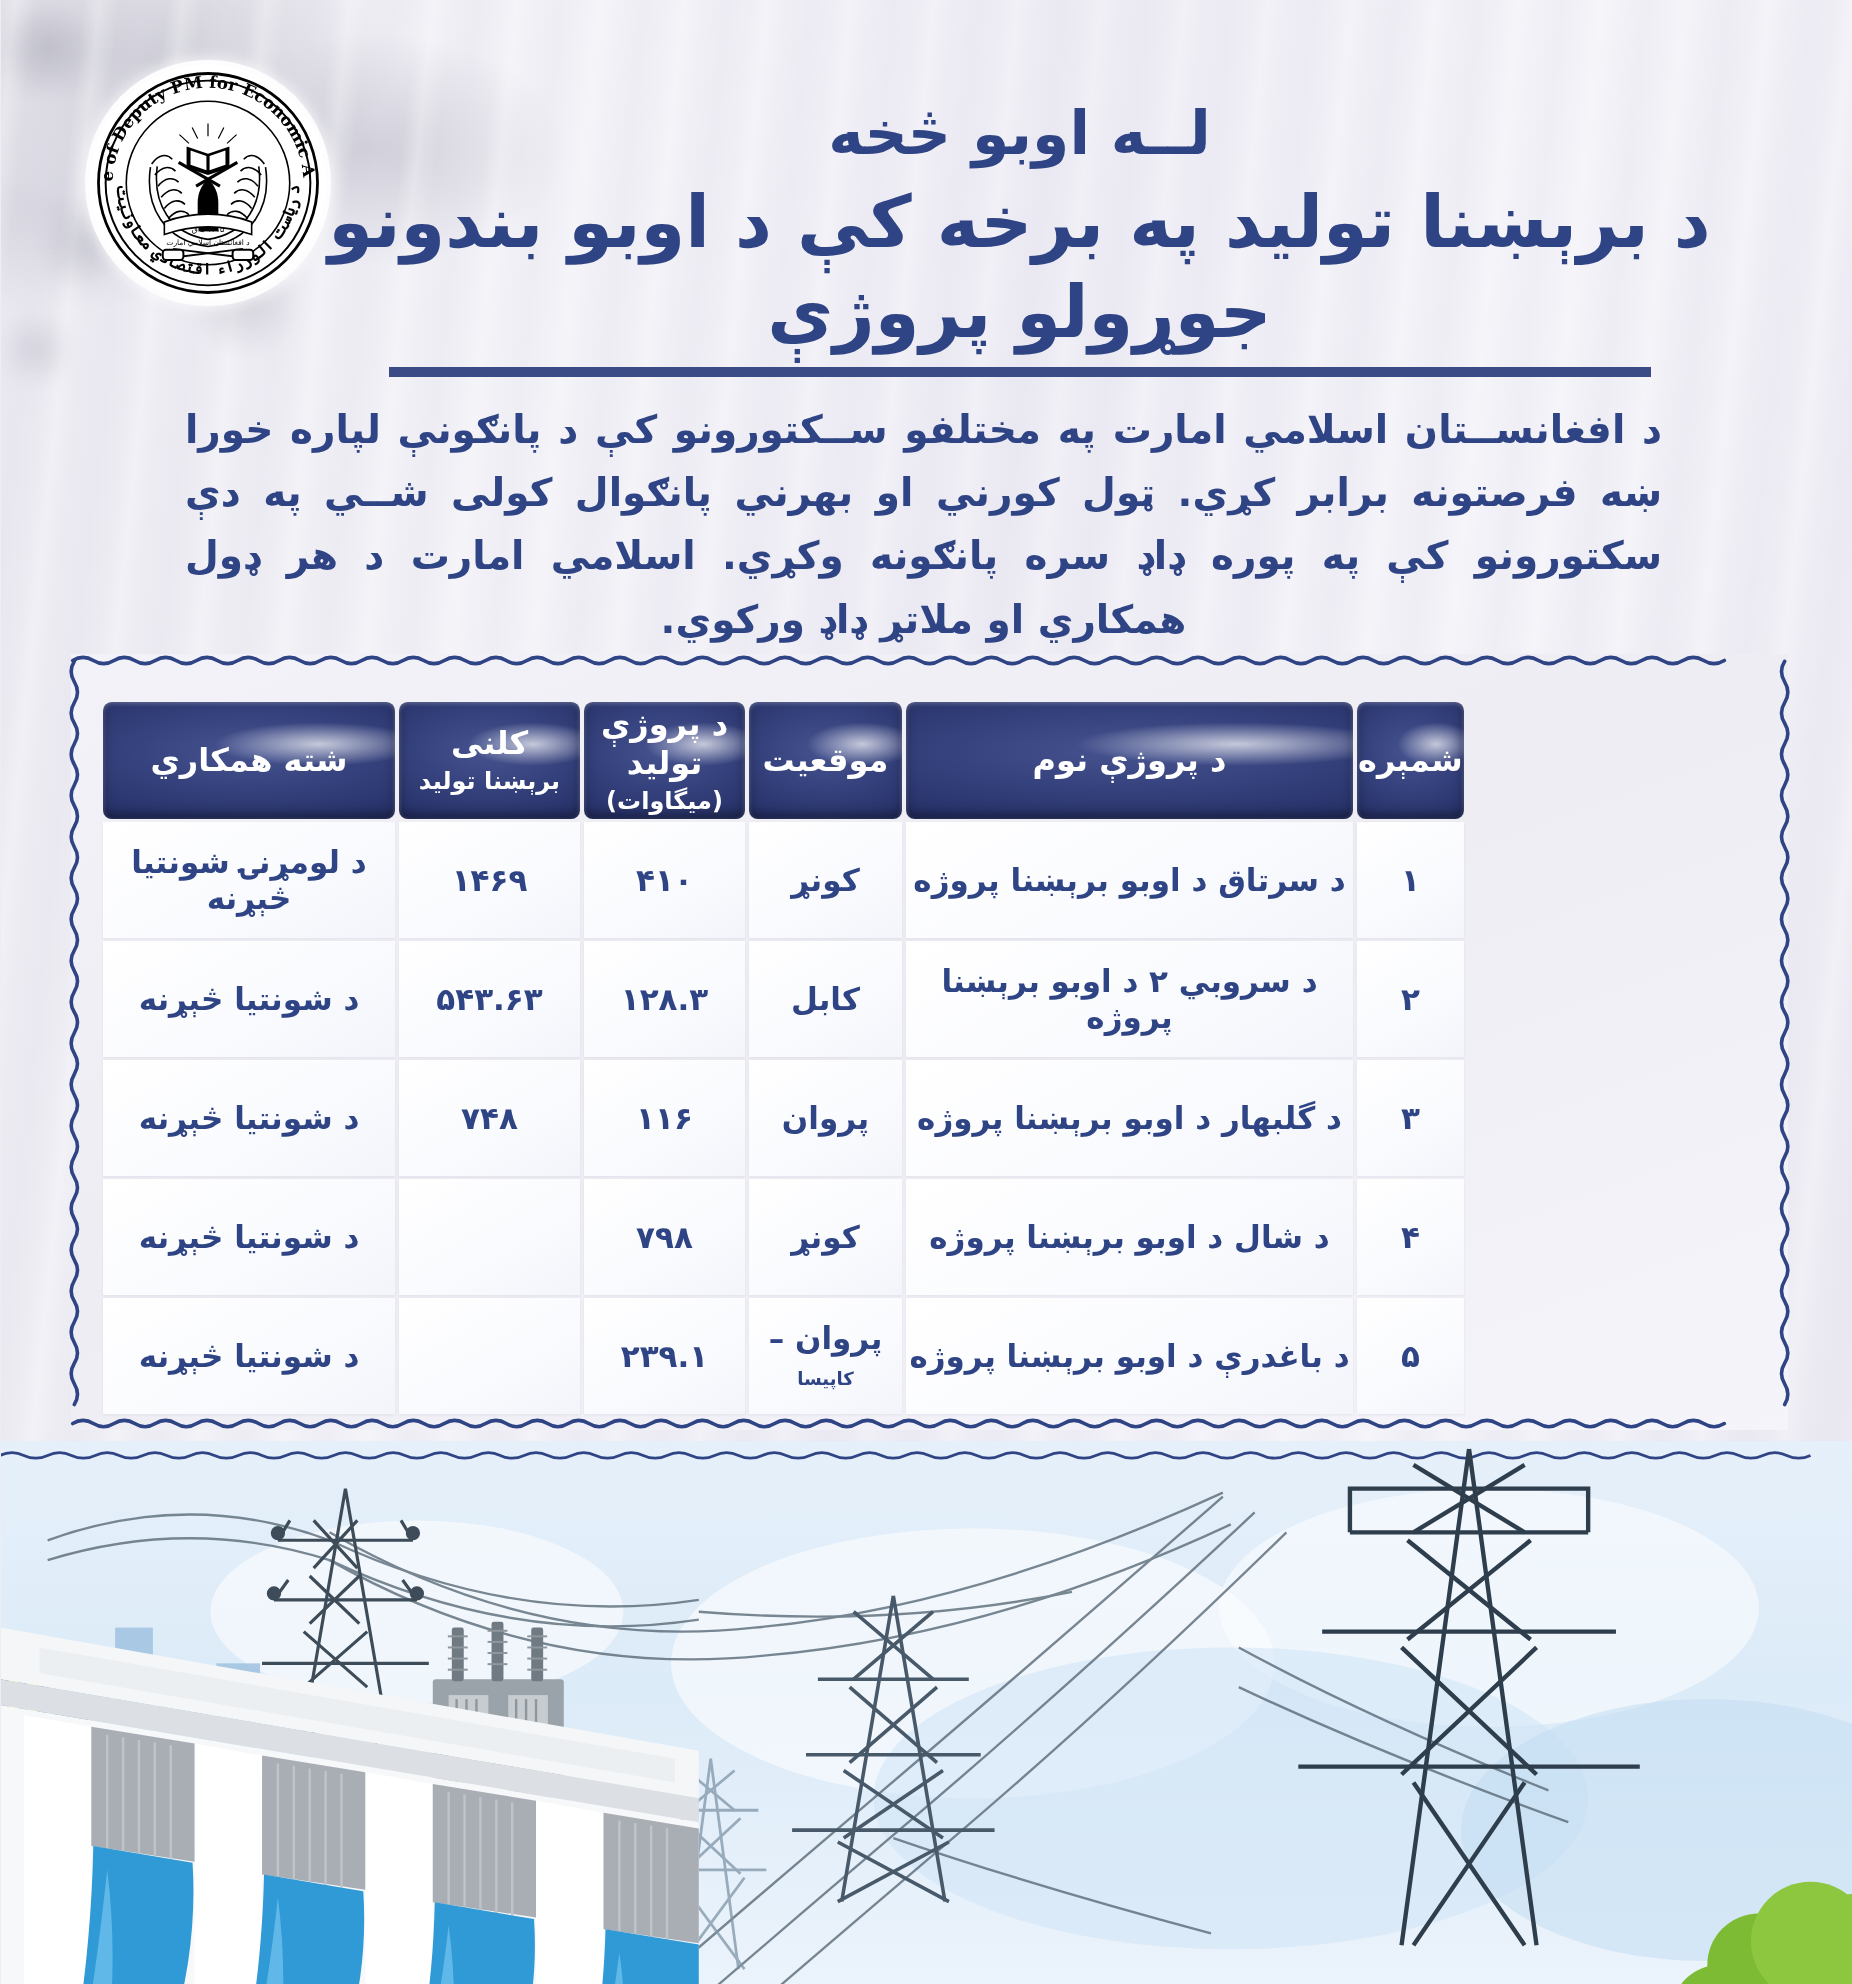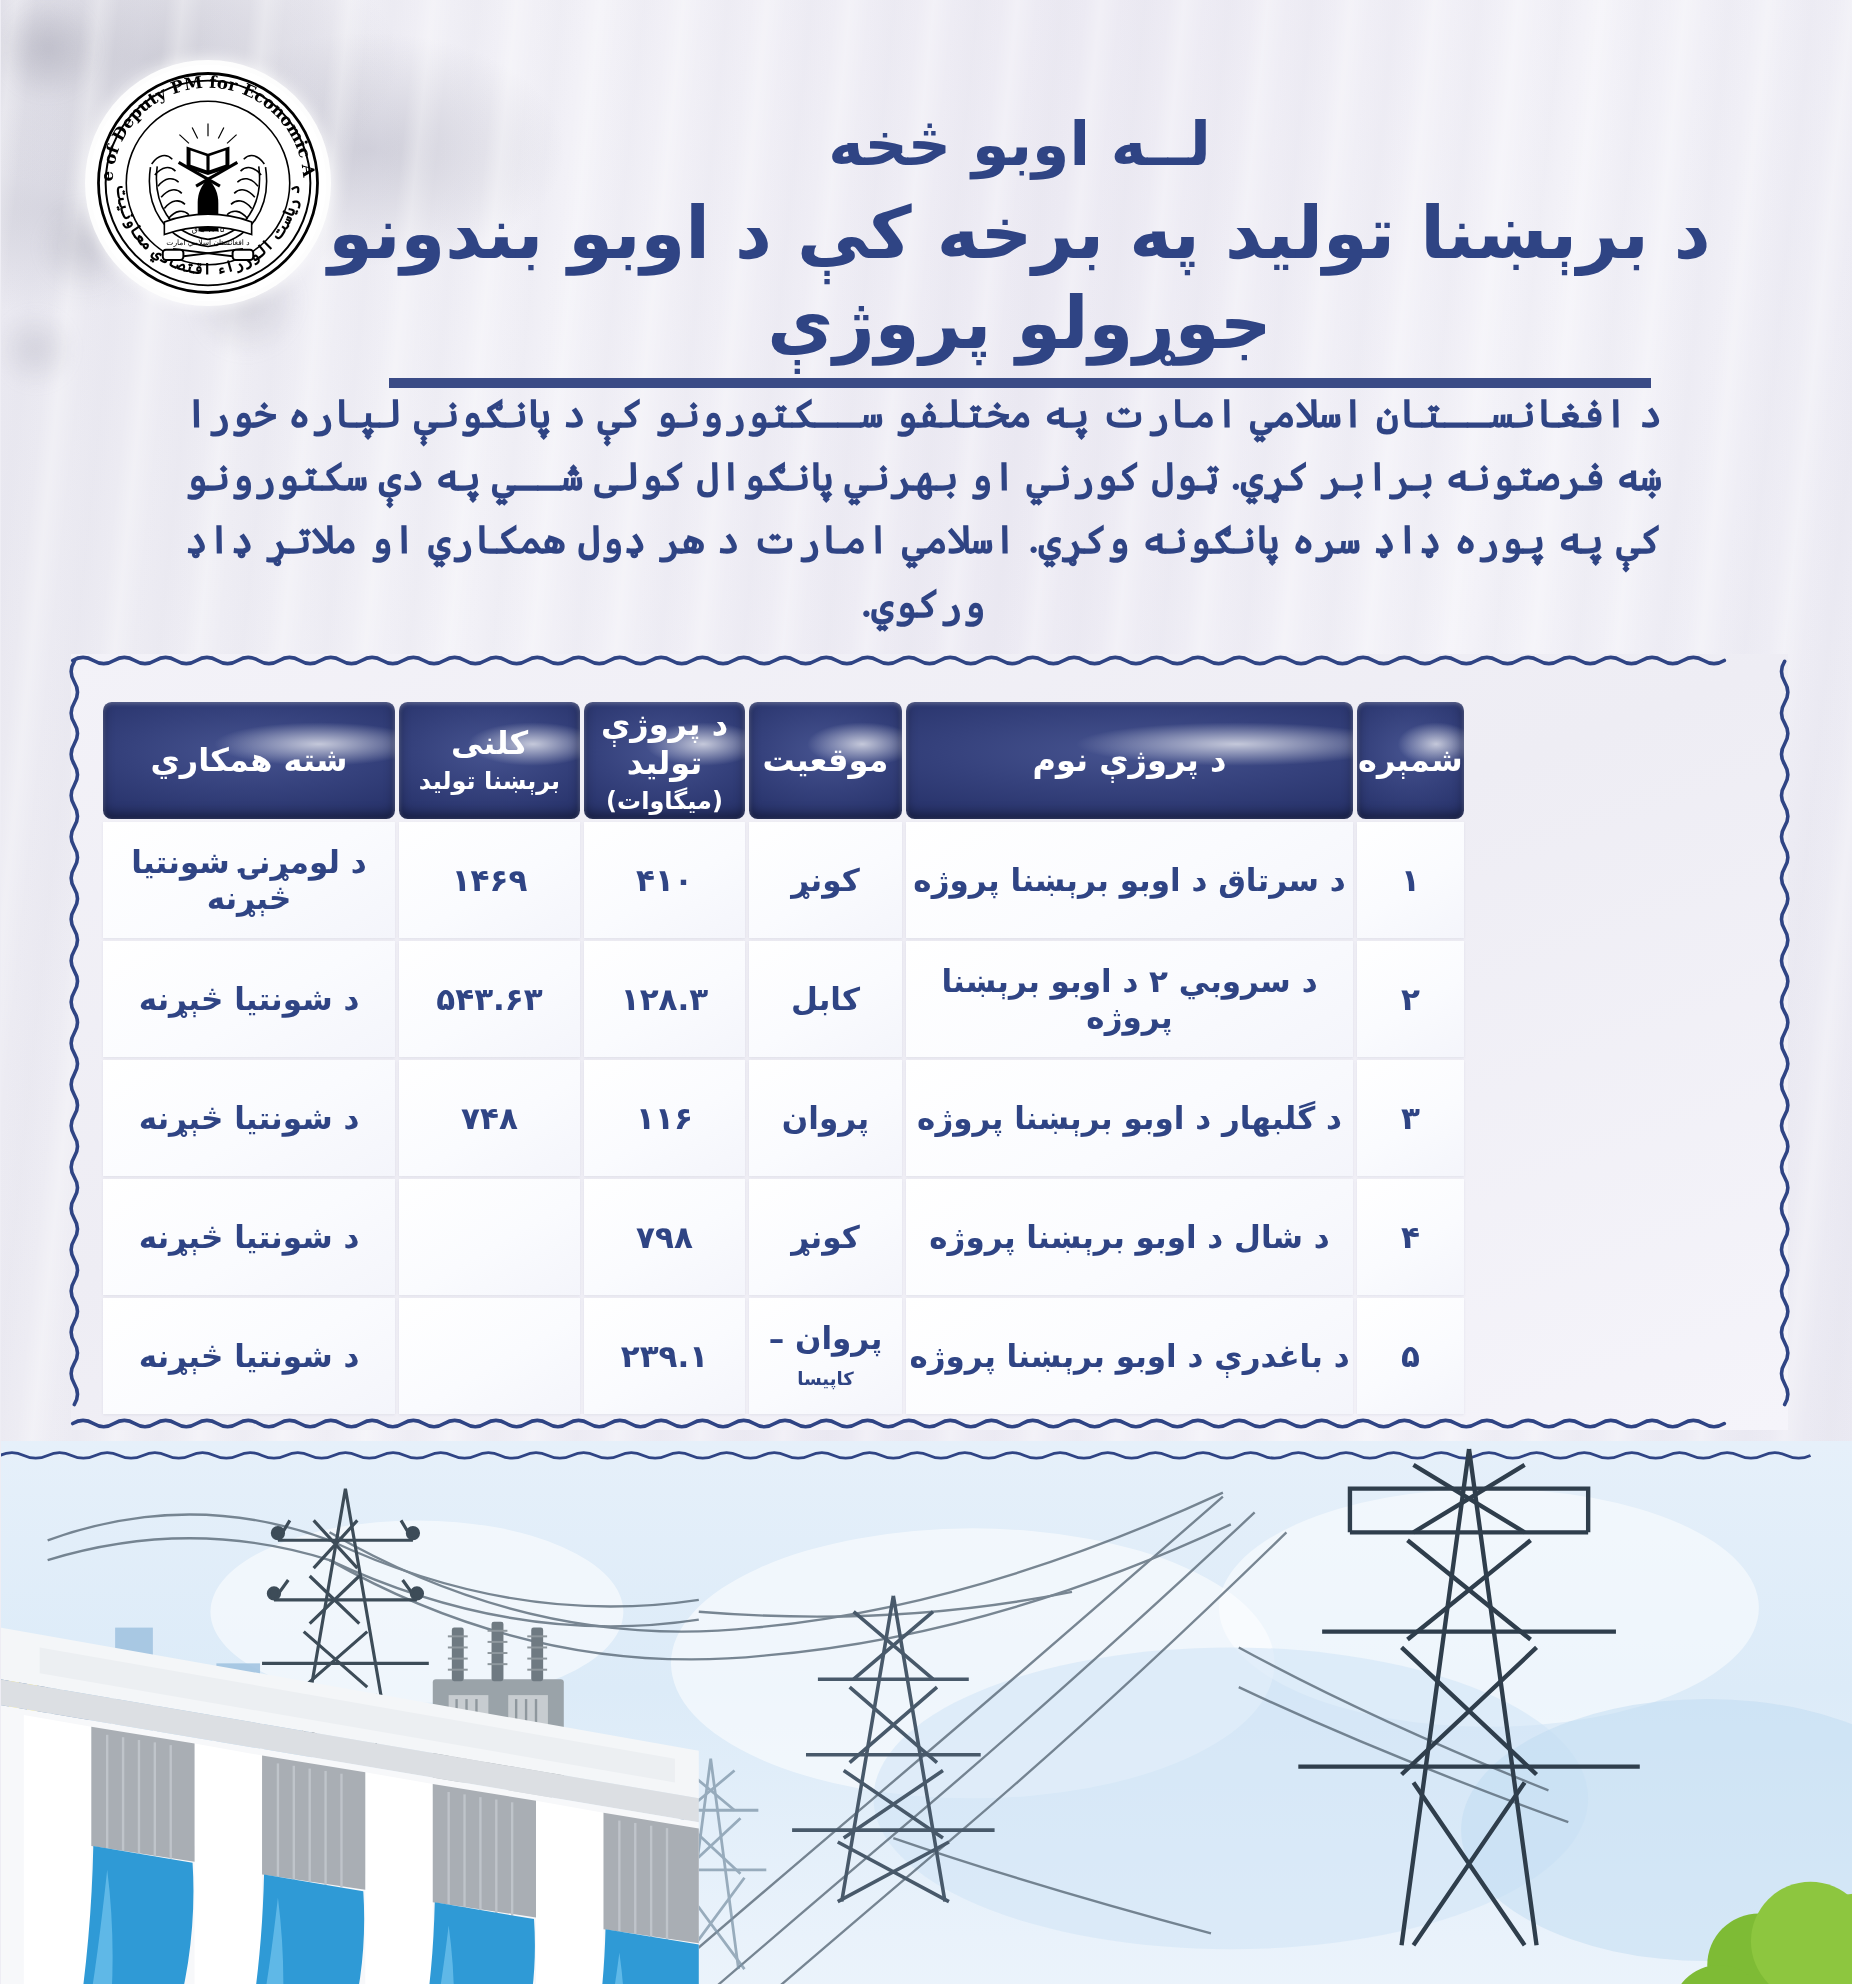--- a/index.html
+++ b/index.html
@@ -43,38 +43,38 @@
   .logo-wrap{position:absolute;left:85px;top:60px;width:246px;height:246px;}
   .logo-disc{
     position:absolute;inset:0;border-radius:50%;
     background:#fdfdfd;
     box-shadow:0 0 16px rgba(255,255,255,.9);
   }
   .logo-svg{position:absolute;inset:0;}
   .logo-arc-text{font-family:"DejaVu Serif","Liberation Serif",serif;font-weight:700;}
 
   
-  .title-block{position:absolute;right:99px;top:111px;width:1469px;text-align:center;}
+  .title-block{position:absolute;right:99px;top:100px;width:1469px;text-align:center;}
   .title-1{
     font-size:60px;font-weight:700;color:#2f4484;line-height:1.12;
     letter-spacing:0.8px;
   }
   .title-2{
     font-size:72px;font-weight:700;color:#2f4484;line-height:1.25;
     margin-top:10.3px;
   }
   .title-rule{
     margin:9.5px auto 0;width:1262px;height:10.3px;background:#3a4b86;
   }
 
   
   .intro{
-    position:absolute;right:191px;top:382px;width:1477px;
+    position:absolute;right:191px;top:398px;width:1477px;
     font-size:39px;line-height:1.62;color:#2f4484;font-weight:600;
-    text-align:justify;text-align-last:center;font-family:Liberation Serif, serif;
+    text-align:justify;text-align-last:center;
   }
 
   
   .frame{
     position:absolute;left:64px;top:647px;width:1731px;height:790px;
   }
   .frame svg{position:absolute;inset:0;}
   .frame-fill{
     position:absolute;left:7.1px;top:7.1px;width:1717px;height:776px;
     background:linear-gradient(160deg,#f3f2f8,#eeedf4 45%,#f5f4fa);

